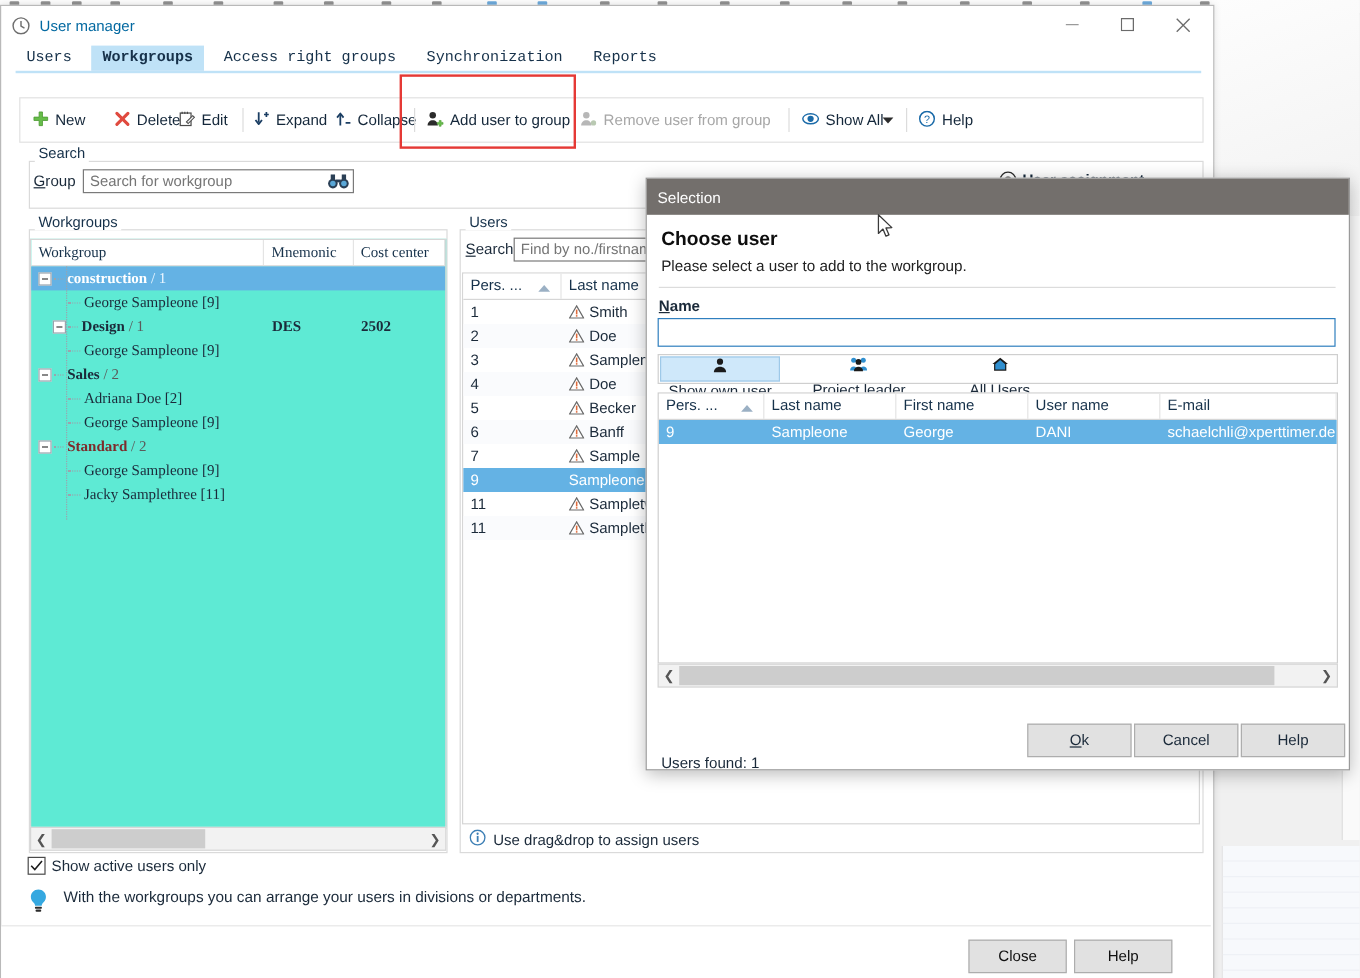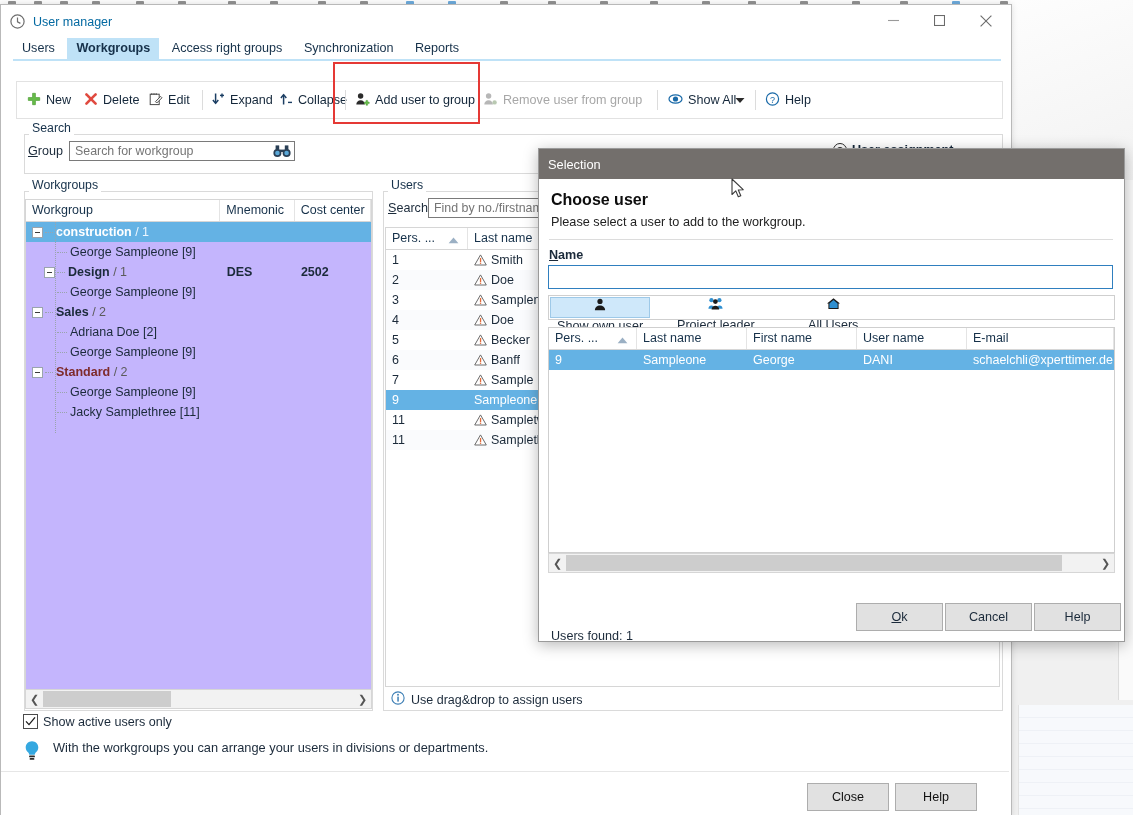--- a/index.html
+++ b/index.html
@@ -25,21 +25,21 @@
   #main-window{position:absolute;left:0;top:4px;width:1010px;height:811px;
      background:#ffffff;border:1px solid #b9b9b9;box-shadow:0 0 6px rgba(0,0,0,.12);}
   #titlebar{height:33px;position:relative;}
   #win-icon{position:absolute;left:9px;top:9px;width:15px;height:15px;}
   #win-title{position:absolute;left:32px;top:10px;font-size:12.5px;color:#0369a1;}
   .wbtn{position:absolute;top:0;width:46px;height:30px;cursor:default;}
   .wbtn svg{position:absolute;left:15px;top:10px;}
   #btn-min{right:92px;}#btn-max{right:46px;}#btn-close{right:0;}
 
   
-  #tabbar{position:relative;height:22px;padding-left:12px;}
+  #tabbar{position:relative;height:22px;padding-left:12px;font-family:Liberation Mono, monospace;}
   .tab{display:inline-block;padding:3px 9px 4px 9px;font-size:12.6px;color:#16314a;cursor:default;}
   .tab.active{background:#bfe2f7;font-weight:bold;}
   #tab-underline{position:absolute;left:12px;right:10px;bottom:-1px;height:2px;background:#bfe2f7;}
 
   
   #toolbar{position:absolute;left:15px;top:76px;width:985px;height:36px;
      background:#fff;border:1px solid #e2e2e2;}
   .tbitem{position:absolute;top:7px;height:22px;display:flex;align-items:center;gap:5px;
      font-size:12.6px;color:#14273a;cursor:default;white-space:nowrap;}
   .tbitem.disabled{color:#a7a7a7;}
@@ -63,22 +63,22 @@
   #binoc-icon{position:absolute;left:272px;top:139px;}
 
   #radio-userassign{position:absolute;left:832px;top:138px;display:flex;align-items:center;gap:5px;
      font-weight:bold;font-size:12.6px;color:#14273a;}
   .radio-dot{width:12px;height:12px;border:1px solid #2b2b2b;border-radius:50%;background:#fff;position:relative;}
   .radio-dot::after{content:"";position:absolute;left:2.5px;top:2.5px;width:6px;height:6px;border-radius:50%;background:#2b2b2b;}
 
   
   #wg-box{left:23px;top:186px;width:347px;height:518px;}
   #wg-lbl{left:28px;top:173px;}
-  #wg-table-wrap{position:absolute;left:24px;top:194px;width:345px;height:490px;background:#c4b5fd;
-     border:1px solid #d6d6d6;overflow:hidden;}
+  #wg-table-wrap{position:absolute;left:24px;top:194px;width:345px;height:490px;background:#5eead4;
+     border:1px solid #d6d6d6;overflow:hidden;font-family:Liberation Serif, serif;}
   .th-row{display:flex;height:21px;background:#fff;border-bottom:1px solid #d6d6d6;}
   .th{font-size:12.5px;padding:3px 6px;box-sizing:border-box;border-right:1px solid #e4e4e4;
       color:#16314a;white-space:nowrap;overflow:hidden;position:relative;}
   .tr{display:flex;height:20px;align-items:center;font-size:12.5px;}
   .tr.sel{background:#64b2e4;color:#fff;}
   .td{box-sizing:border-box;padding:0 6px;white-space:nowrap;overflow:hidden;}
   .wg-name{font-weight:bold;}
   .wg-name.standard{color:#7e2b2b;}
   .wg-count{color:#5b5b5b;font-weight:normal;}
   .tr.sel .wg-count{color:#eaf6ff;}
@@ -227,21 +227,21 @@
 
   <div id="toolbar">
     <div class="tbitem" style="left:10px;">
       <span>
         <svg width="14" height="14" viewBox="0 0 14 14">
             <path d="M5.6 1.3h2.8v4.3h4.3v2.8H8.4v4.3H5.6V8.4H1.3V5.6h4.3z" fill="#67bd4a" stroke="#4f9c36" stroke-width=".7"></path>
           </svg>
       </span>
       <span>New</span>
     </div>
-    <div class="tbitem" style="left:67px;text-align:right;">
+    <div class="tbitem" style="left:78px;text-align:right;">
       <span>
         <svg width="14" height="14" viewBox="0 0 14 14">
             <g stroke="#e04a3f" stroke-width="2.6" stroke-linecap="round">
               <line x1="2.4" y1="2.4" x2="11.6" y2="11.6"></line>
               <line x1="11.6" y1="2.4" x2="2.4" y2="11.6"></line>
             </g>
           </svg>
       </span>
       <span>Delete</span>
     </div>

